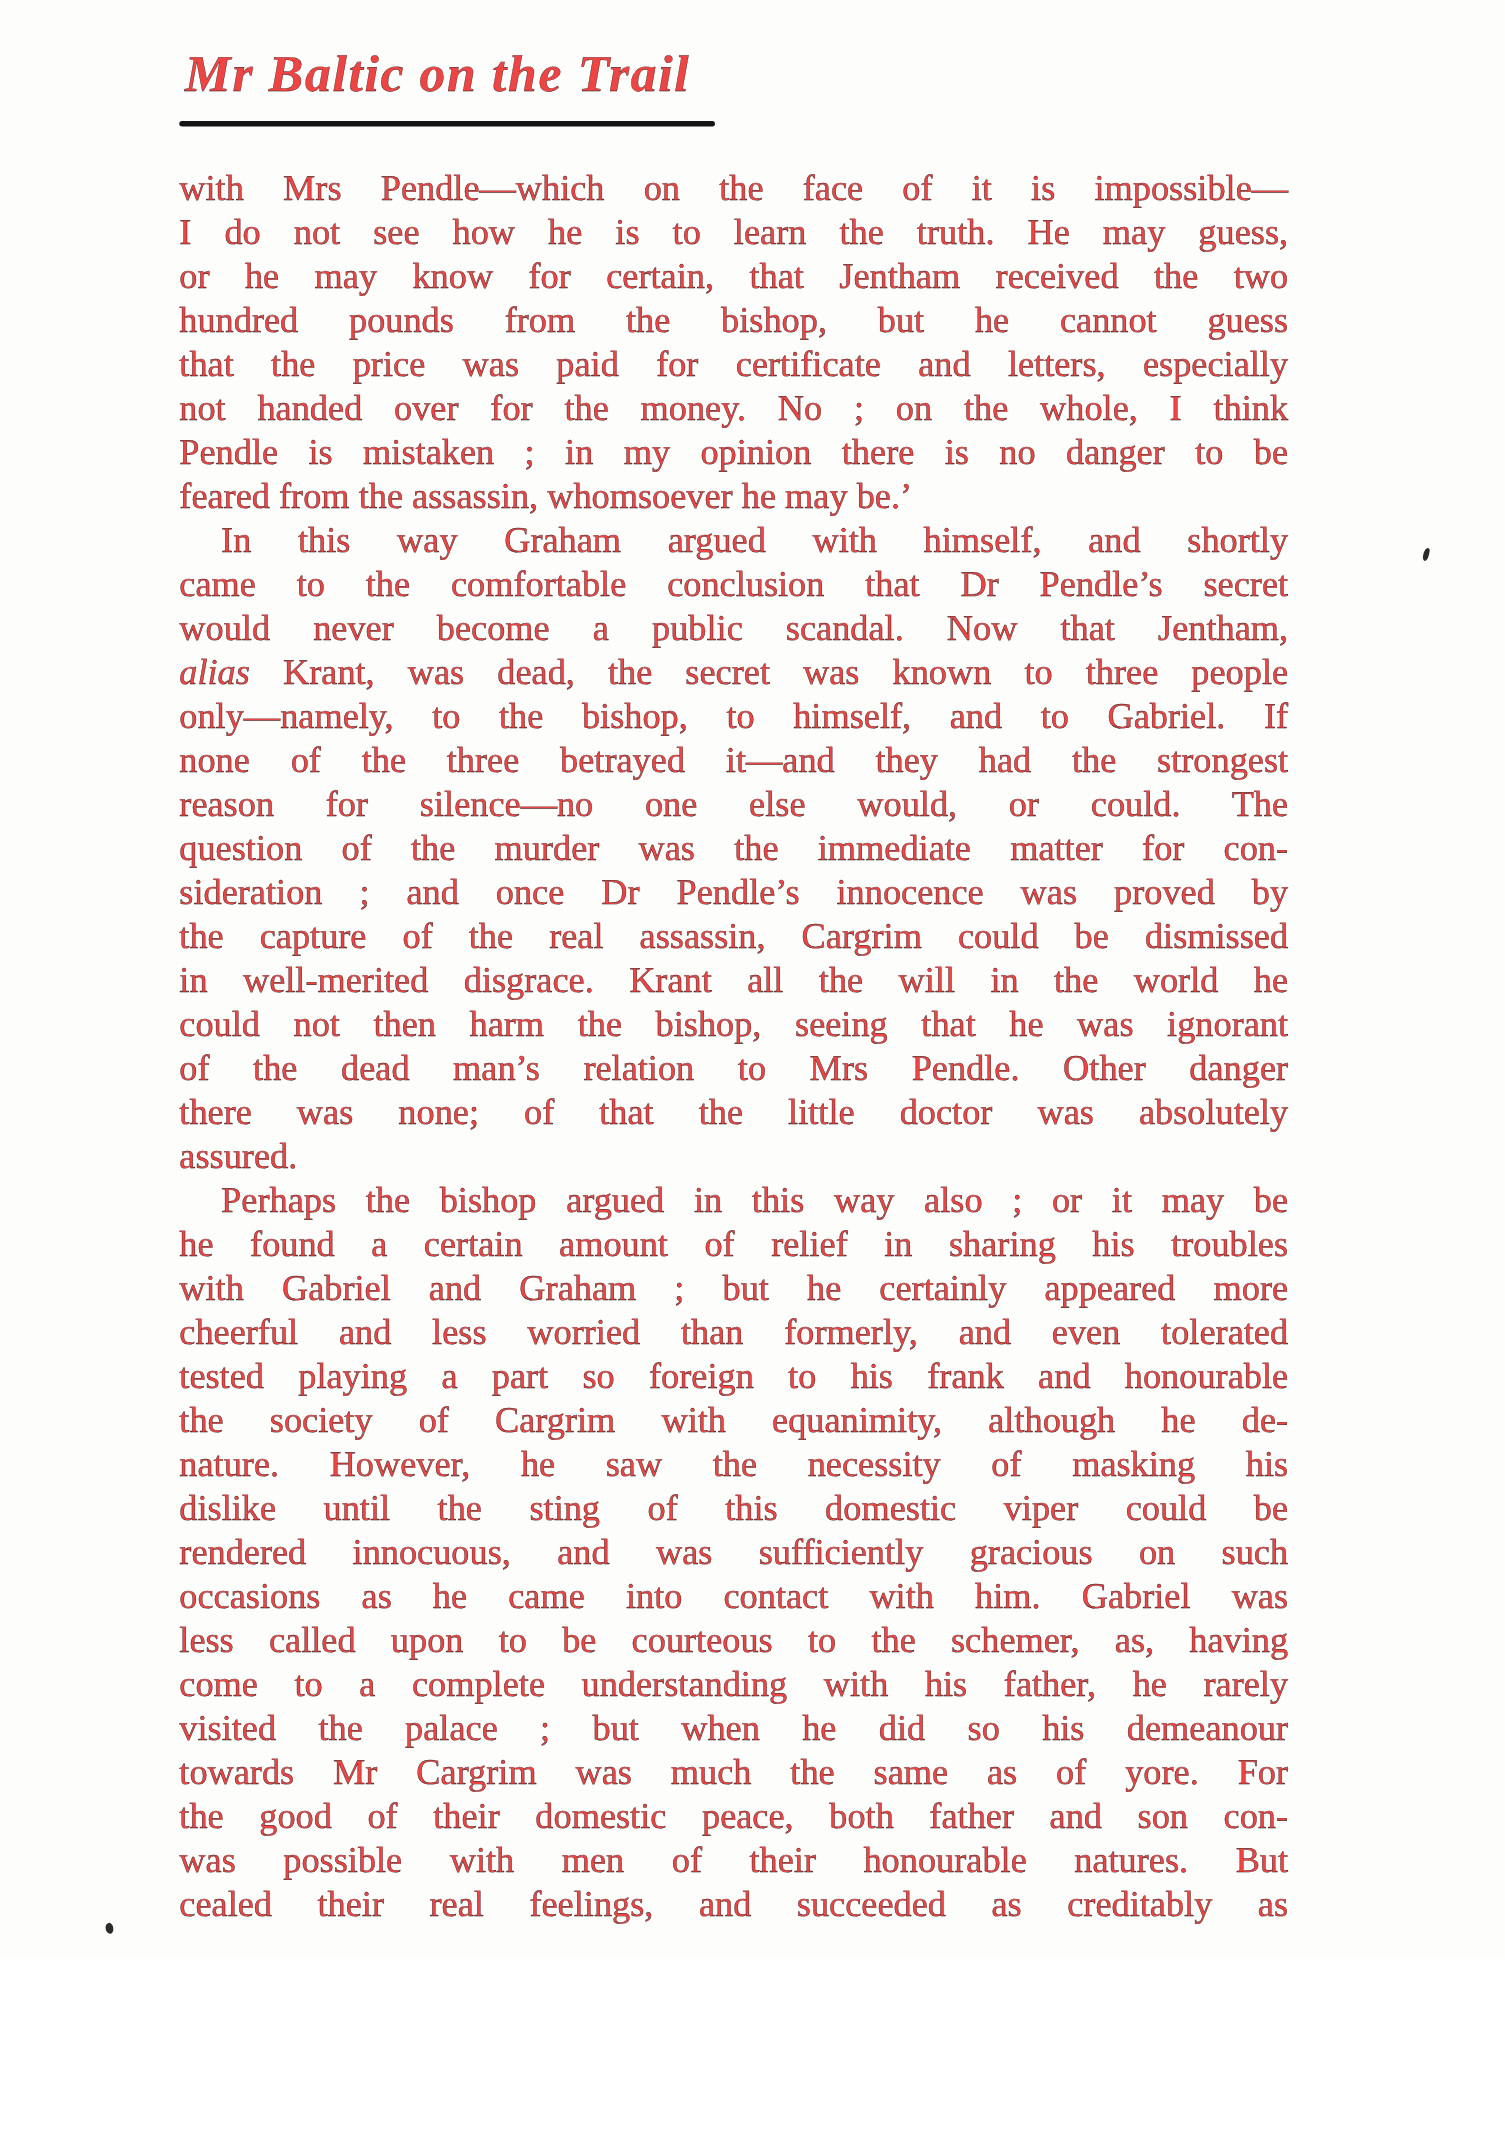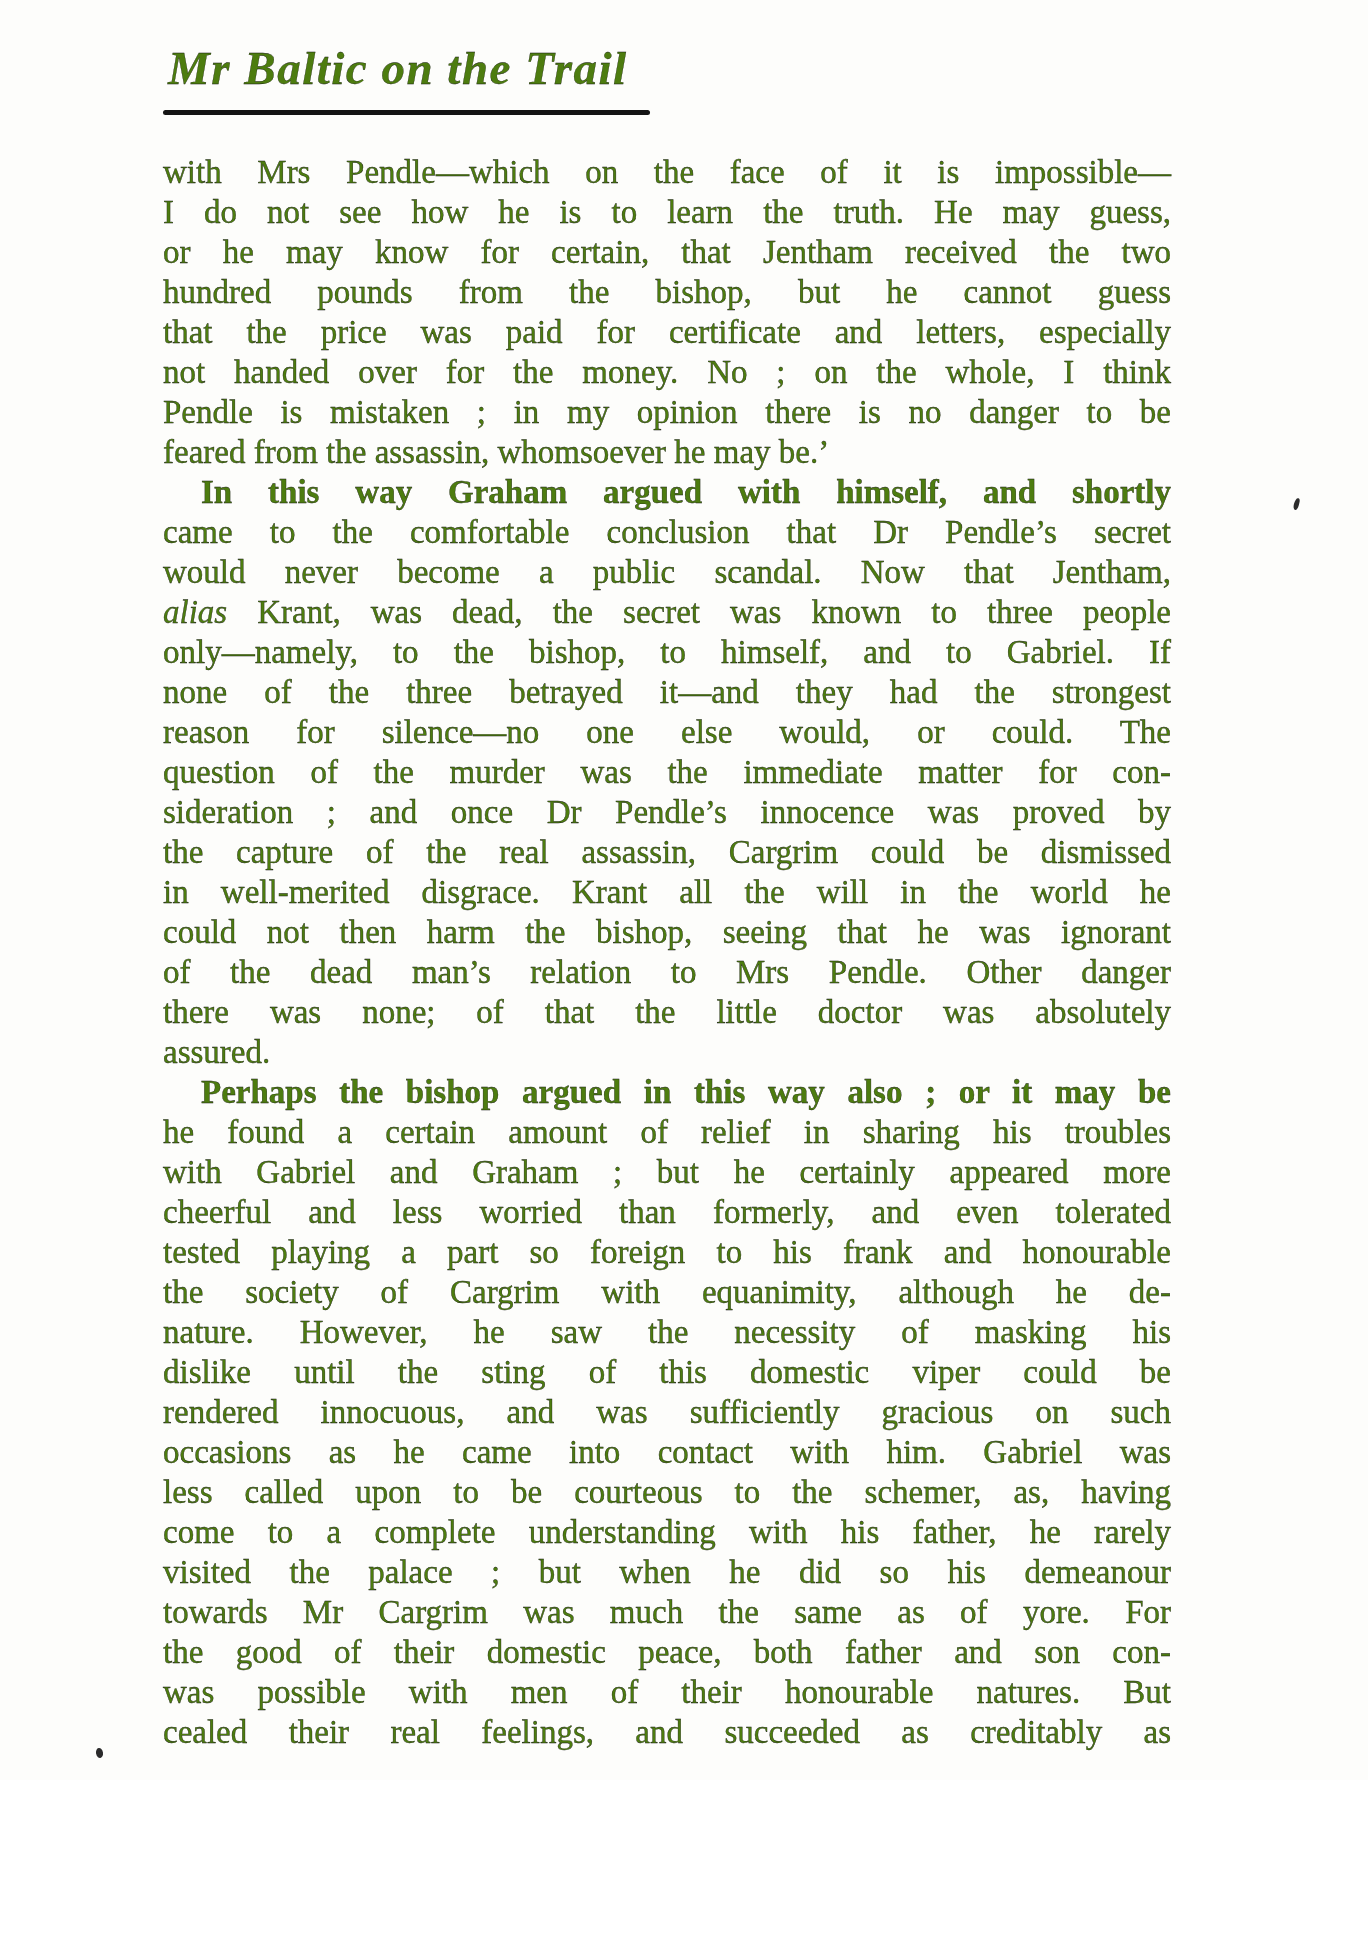--- a/index.html
+++ b/index.html
@@ -3,21 +3,21 @@
 <meta charset="utf-8">
 <style>
   html, body { margin: 0; padding: 0; background: #ffffff; }
   .page {
     position: relative;
     width: 1368px;
     height: 1780px;
     background: #fdfdfb;
     overflow: hidden;
     font-family: "Liberation Serif", serif;
-    color: #4d7c0f;
+    color: #ef4444;
   }
   .running-header {
     position: absolute;
     left: 168px;
     top: 42px;
     margin: 0;
     font-size: 47px;
     line-height: 52px;
     font-style: italic;
     font-weight: 600;
@@ -45,21 +45,21 @@
     -webkit-text-stroke: 0.35px #161616;
   }
   .line {
     height: 40px;
     text-align: justify;
     text-align-last: justify;
     text-justify: inter-word;
     overflow: visible;
   }
   .line.para-end { text-align-last: left; }
-  .line.indent { text-indent: 38px; font-weight: bold; }
+  .line.indent { text-indent: 38px; }
   .line em { }
   .pagenum {
     position: absolute;
     left: 163px;
     top: 1812px;
     width: 1008px;
     text-align: center;
     font-size: 41px;
     font-weight: 700;
     letter-spacing: 2px;

